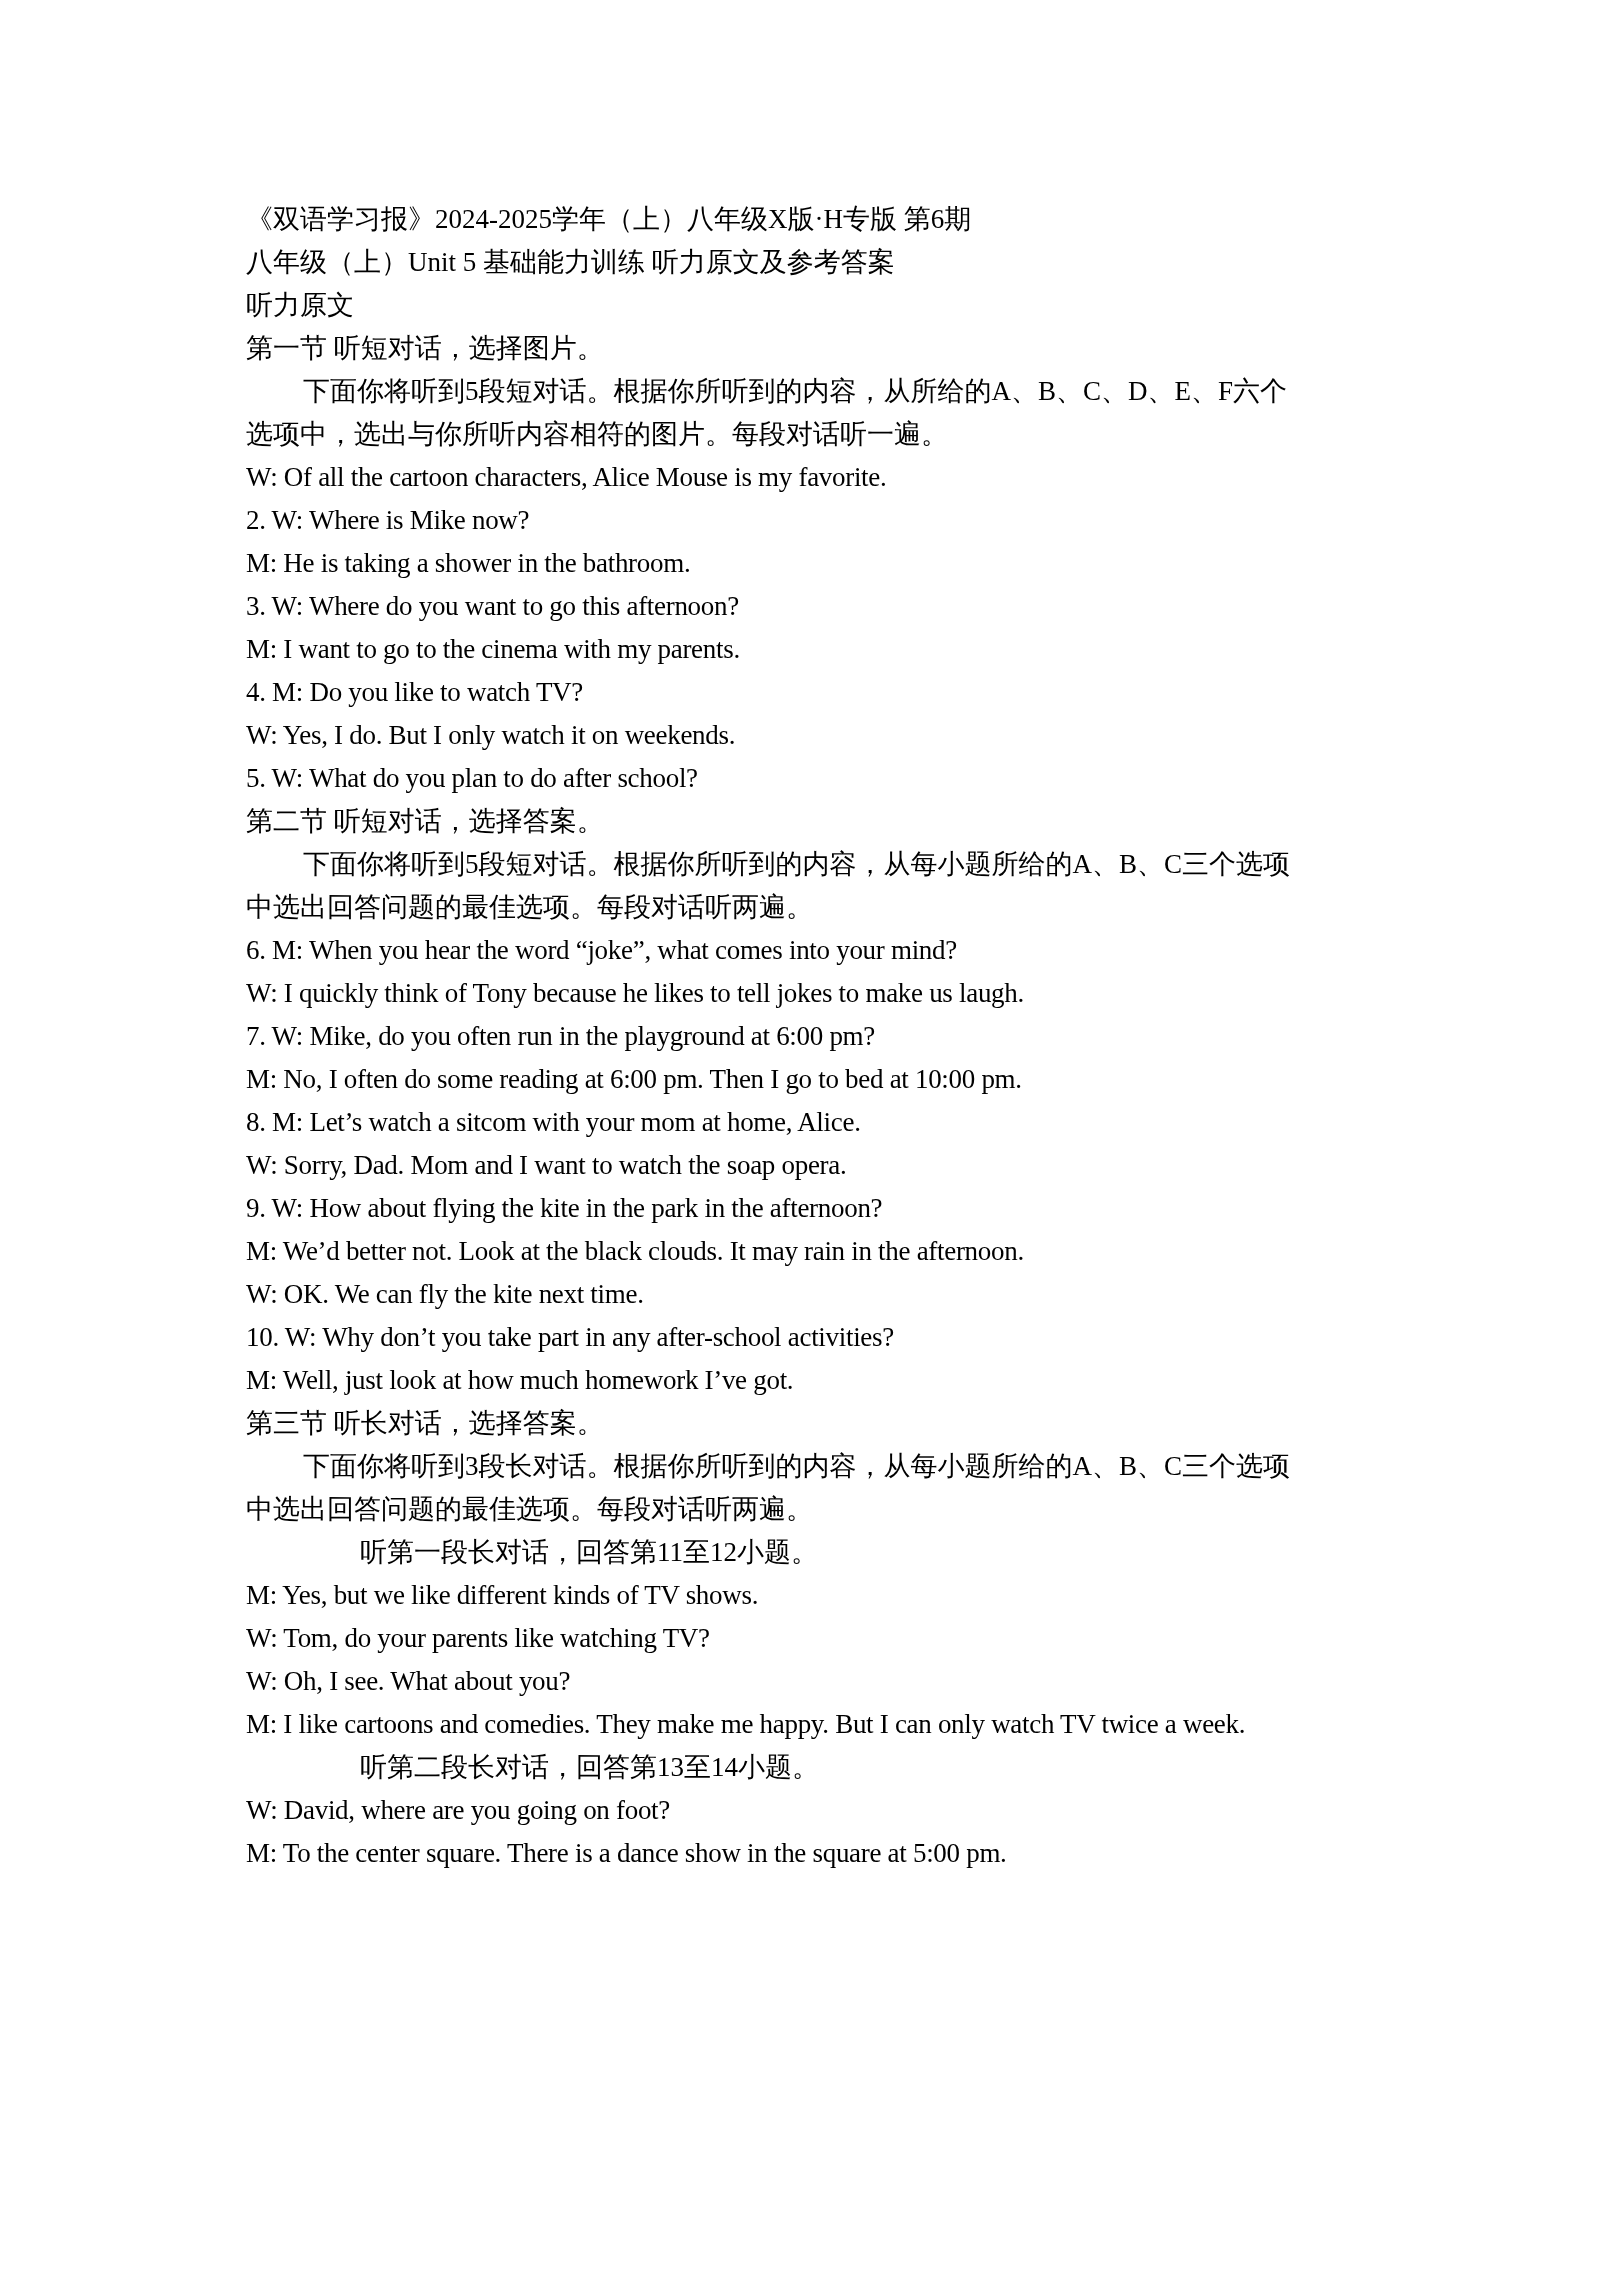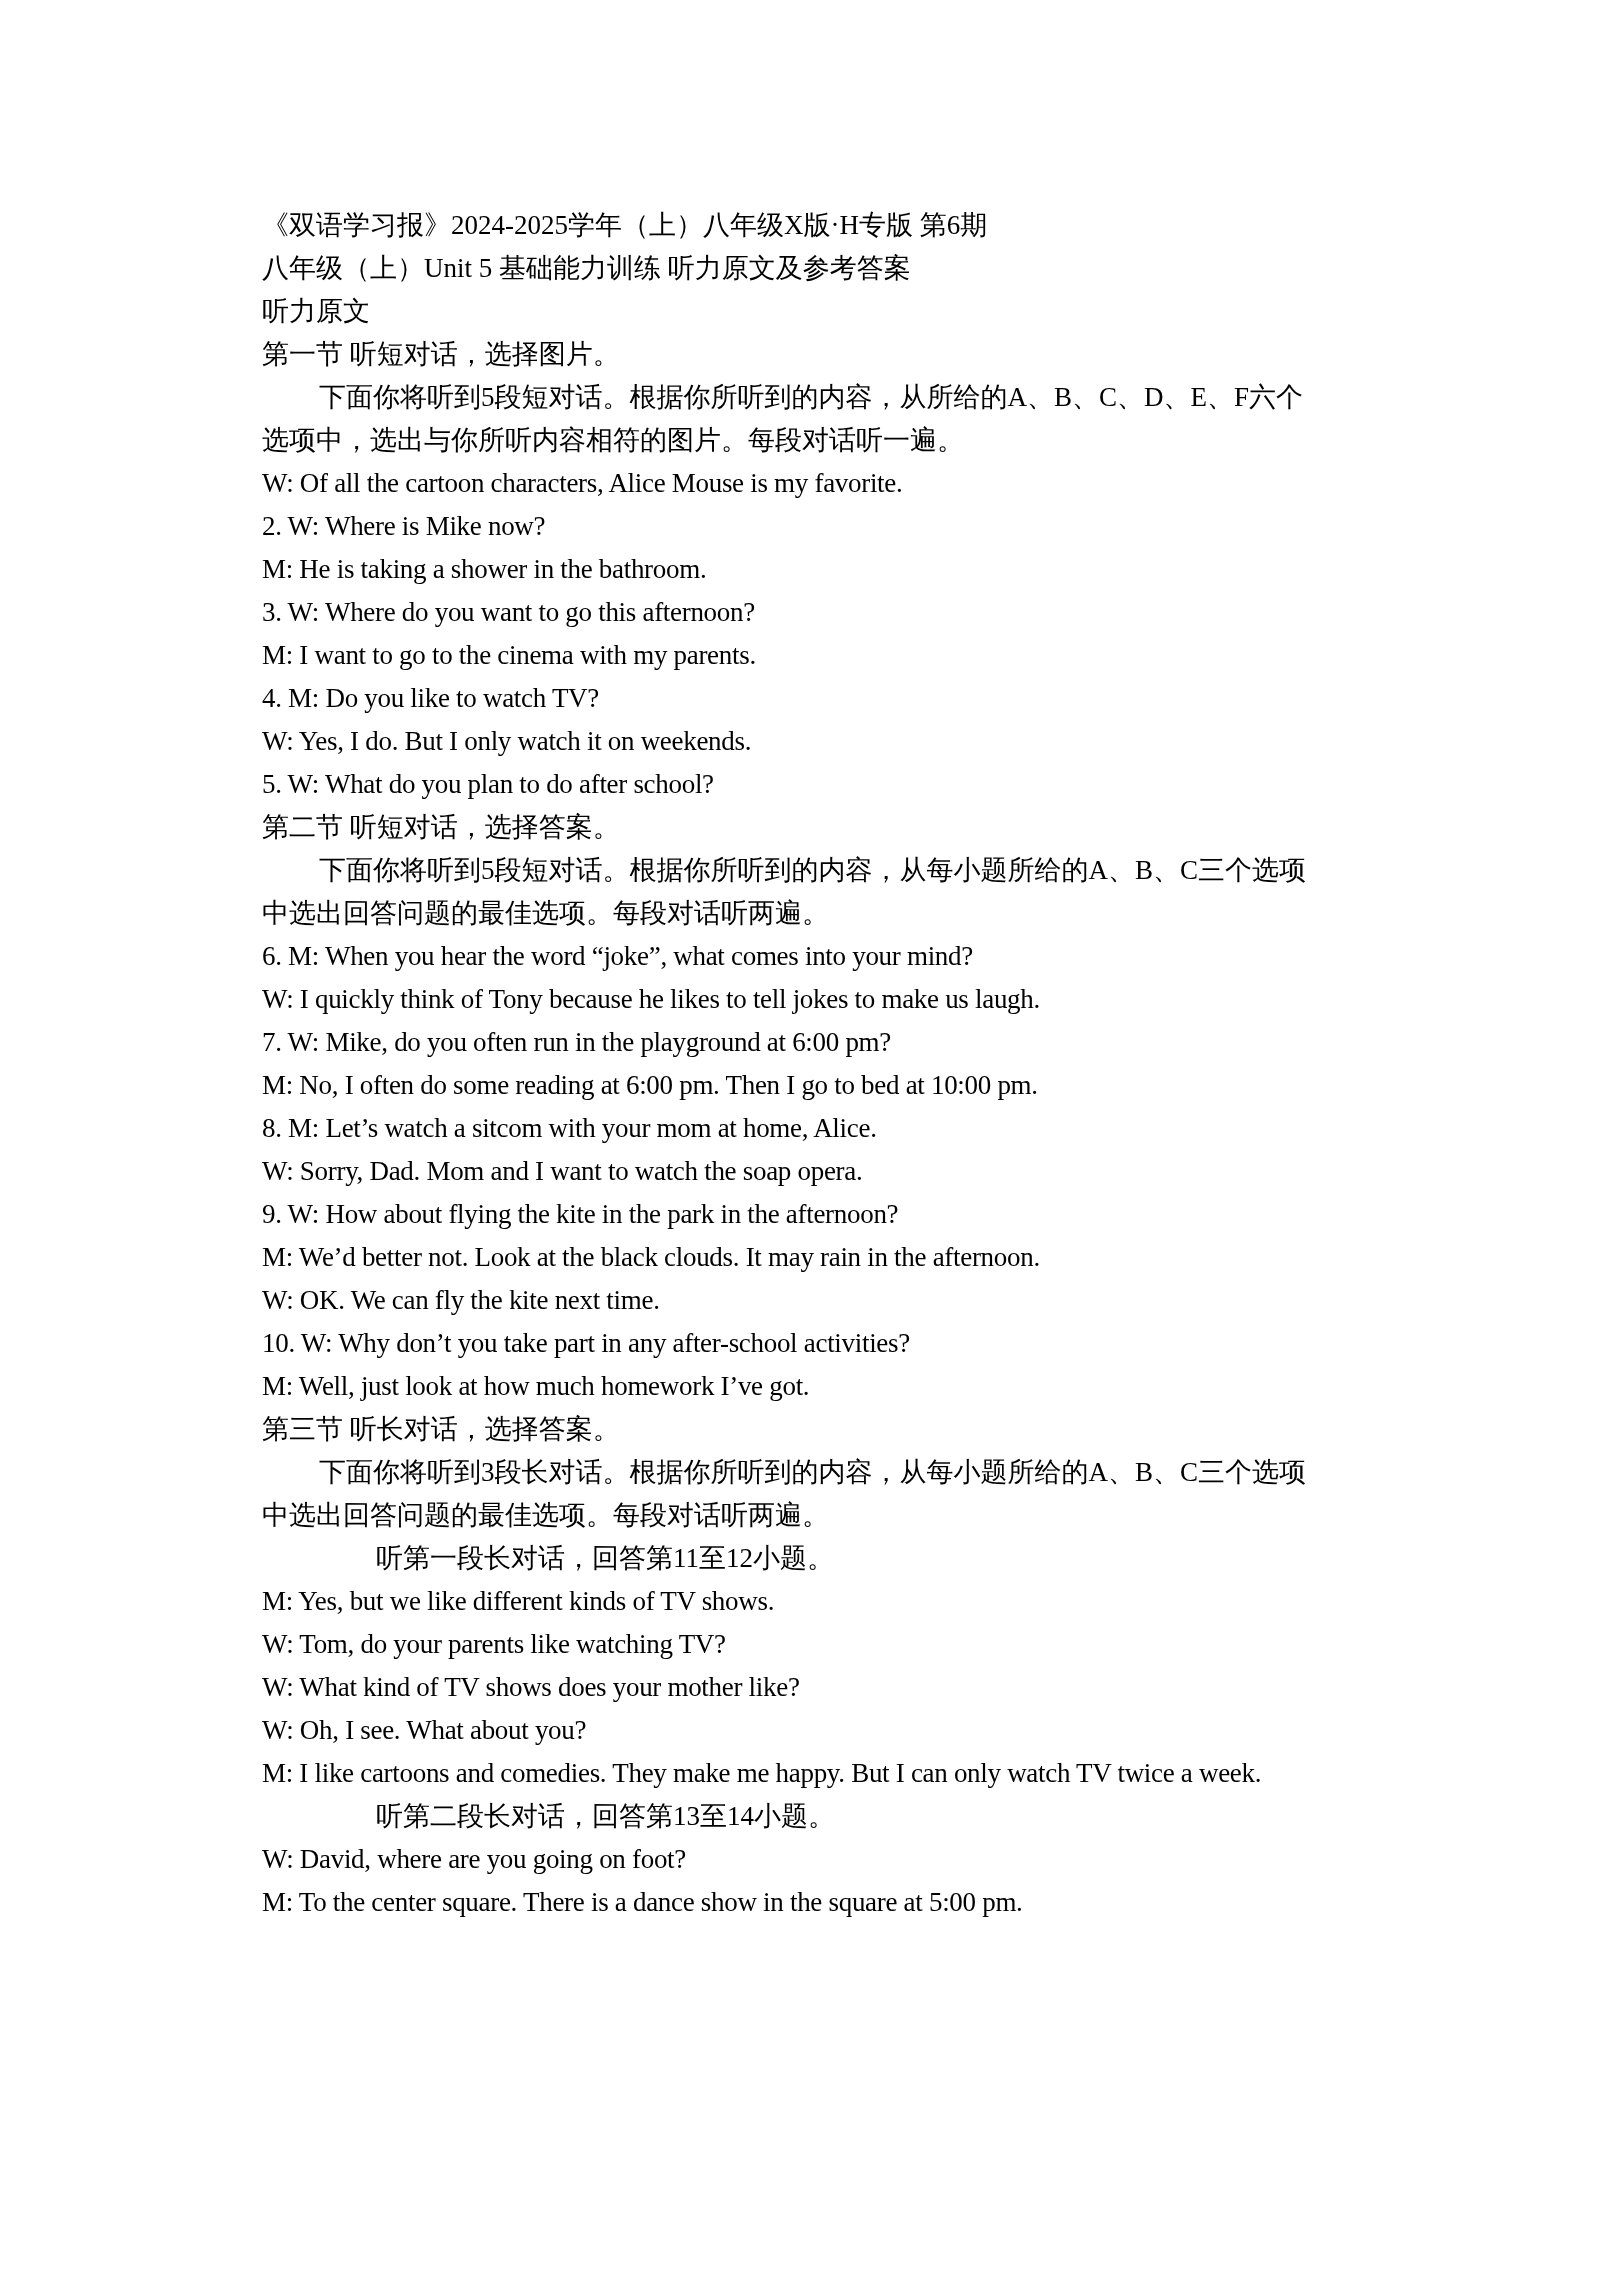--- a/index.html
+++ b/index.html
@@ -11,23 +11,22 @@
       width: 1621px;
       height: 2292px;
       position: relative;
       overflow: hidden;
       font-family: "Liberation Serif", "DejaVu Serif", serif;
       color: #000000;
     }
     .page {
       position: absolute;
       left: 246px;
-      top: 204px;
+      top: 198px;
       width: 1158px;
-      margin-left: 16px;
     }
     .line {
       font-size: 27px;
       line-height: 43px;
       height: 43px;
       white-space: nowrap;
       letter-spacing: -0.3px;
     }
     .line.cn {
       letter-spacing: 0px;
@@ -76,21 +75,20 @@
 
   <div>
     <div class="line cn">第三节 听长对话，选择答案。</div>
     <div class="line cn indent1">下面你将听到3段长对话。根据你所听到的内容，从每小题所给的A、B、C三个选项</div>
     <div class="line cn">中选出回答问题的最佳选项。每段对话听两遍。</div>
 
     <div>
       <div class="line cn indent2">听第一段长对话，回答第11至12小题。</div>
       <div class="line">M: Yes, but we like different kinds of TV shows.</div>
       <div class="line">W: Tom, do your parents like watching TV?</div>
-      <div class="line">W: What kind of TV shows does your mother like?</div>
       <div class="line">W: Oh, I see. What about you?</div>
       <div class="line">M: I like cartoons and comedies. They make me happy. But I can only watch TV twice a week.</div>
     </div>
 
     <div>
       <div class="line cn indent2">听第二段长对话，回答第13至14小题。</div>
       <div class="line">W: David, where are you going on foot?</div>
       <div class="line">M: To the center square. There is a dance show in the square at 5:00 pm.</div>
     </div>
   </div>

